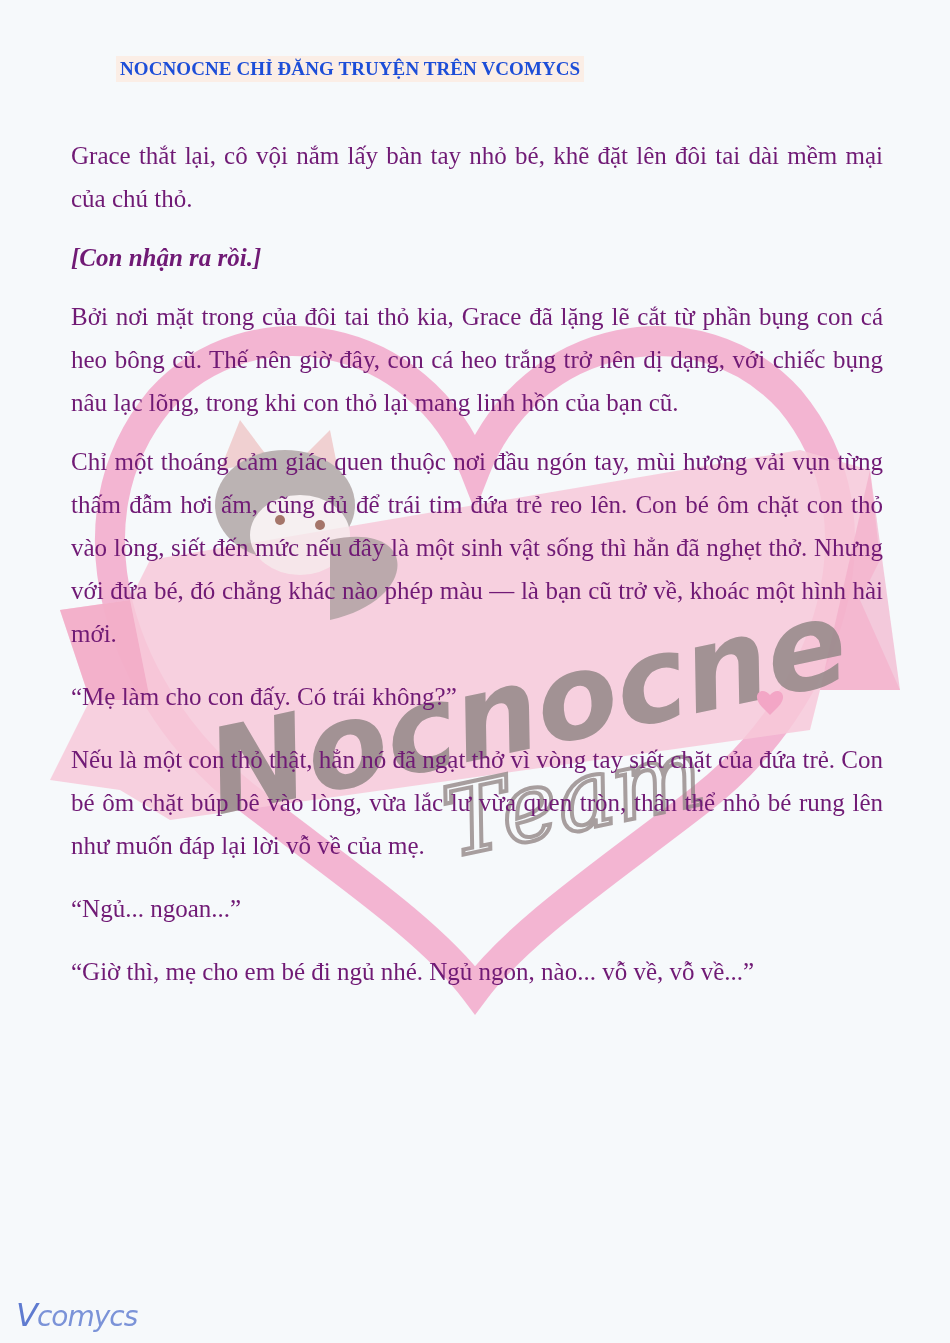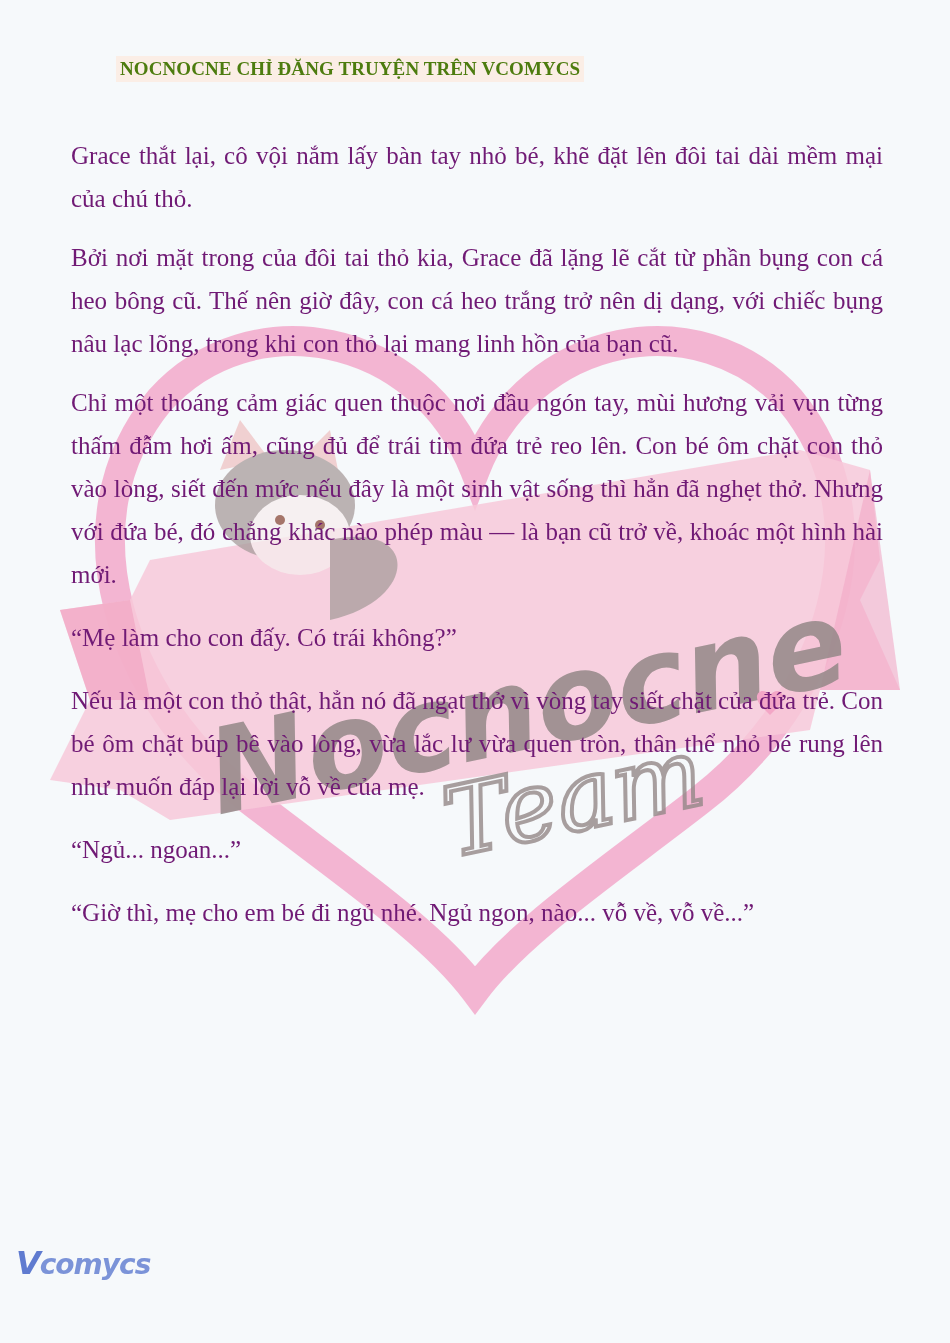--- a/index.html
+++ b/index.html
@@ -10,42 +10,42 @@
     font-family: "Liberation Serif", "DejaVu Serif", serif;
   }
   .watermark {
     position: absolute; left: 0; top: 0; width: 950px; height: 1343px;
     pointer-events: none; z-index: 0;
   }
   .header {
     position: absolute; left: 116px; top: 56px;
     font-family: "Liberation Serif", serif;
     font-weight: bold; font-size: 19px; letter-spacing: 0.1px;
-    color: #4d7c0f;
+    color: #1d4ed8;
     background: #fbeee6;
     padding: 0 4px; line-height: 26px;
     z-index: 2;
   }
   .content {
     position: absolute; left: 71px; top: 134px; width: 812px;
     z-index: 2;
     color: #701a75;
     font-size: 25px;
     line-height: 43px;
   }
   .content p {
     margin: 0 0 16px 0;
     text-align: justify;
   }
   .content p.italic { font-style: italic; font-weight: bold; }
   .content p.gap-lg { margin-bottom: 20px; }
   .footer-logo {
-    position: absolute; left: 16px; top: 1244px; z-index: 2;
+    position: absolute; left: 16px; top: 1296px; z-index: 2;
     font-family: "DejaVu Sans", sans-serif;
-    font-style: italic; font-weight: bold; font-size: 28px;
+    font-style: italic; font-weight: normal; font-size: 28px;
     color: #7b93d8; letter-spacing: -1px;
   }
   .footer-logo .v { color: #5f7bd0; font-size: 32px; }
 </style>
 </head>
 <body>
 
 <svg class="watermark" viewBox="0 0 950 1343" xmlns="http://www.w3.org/2000/svg">
 
   <path d="M475 470 C 420 330, 250 300, 160 400 C 60 520, 120 700, 250 800 C 340 870, 430 930, 475 990 C 520 930, 610 870, 700 800 C 830 700, 890 520, 790 400 C 700 300, 530 330, 475 470 Z" fill="none" stroke="#f2b1d0" stroke-width="30" opacity="0.95"></path>
@@ -66,20 +66,21 @@
 
   <text x="200" y="760" transform="rotate(-12 470 700)" font-family="DejaVu Sans, sans-serif" font-weight="bold" font-style="italic" font-size="118" fill="#948888" opacity="0.85">Nocnocne</text>
   <text x="420" y="850" transform="rotate(-12 470 700)" font-family="DejaVu Serif, serif" font-style="italic" font-size="96" fill="none" stroke="#948888" stroke-width="4" opacity="0.8">Team</text>
   <path d="M770 695 c -8 -10 -20 0 -8 12 l 8 8 l 8 -8 c 12 -12 0 -22 -8 -12 Z" fill="#f3a6c6"></path>
 </svg>
 
 <div class="header">NOCNOCNE CHỈ ĐĂNG TRUYỆN TRÊN VCOMYCS</div>
 
 <div class="content">
   <p>Grace thắt lại, cô vội nắm lấy bàn tay nhỏ bé, khẽ đặt lên đôi tai dài mềm mại của chú thỏ.</p>
+  <p class="italic">[Con nhận ra rồi.]</p>
   <p>Bởi nơi mặt trong của đôi tai thỏ kia, Grace đã lặng lẽ cắt từ phần bụng con cá heo bông cũ. Thế nên giờ đây, con cá heo trắng trở nên dị dạng, với chiếc bụng nâu lạc lõng, trong khi con thỏ lại mang linh hồn của bạn cũ.</p>
   <p class="gap-lg">Chỉ một thoáng cảm giác quen thuộc nơi đầu ngón tay, mùi hương vải vụn từng thấm đẫm hơi ấm, cũng đủ để trái tim đứa trẻ reo lên. Con bé ôm chặt con thỏ vào lòng, siết đến mức nếu đây là một sinh vật sống thì hẳn đã nghẹt thở. Nhưng với đứa bé, đó chẳng khác nào phép màu — là bạn cũ trở về, khoác một hình hài mới.</p>
   <p class="gap-lg">“Mẹ làm cho con đấy. Có trái không?”</p>
   <p class="gap-lg">Nếu là một con thỏ thật, hẳn nó đã ngạt thở vì vòng tay siết chặt của đứa trẻ. Con bé ôm chặt búp bê vào lòng, vừa lắc lư vừa quen tròn, thân thể nhỏ bé rung lên như muốn đáp lại lời vỗ về của mẹ.</p>
   <p class="gap-lg">“Ngủ... ngoan...”</p>
   <p class="gap-lg">“Giờ thì, mẹ cho em bé đi ngủ nhé. Ngủ ngon, nào... vỗ về, vỗ về...”</p>
 </div>
 
 <div class="footer-logo">
   <span class="v">V</span><span>comycs</span>

